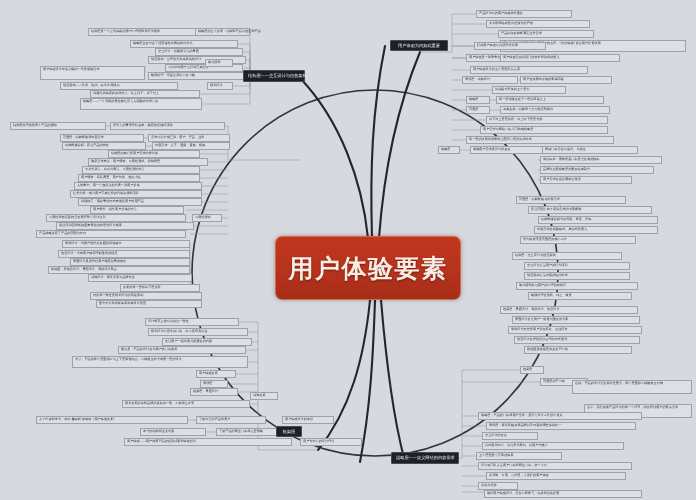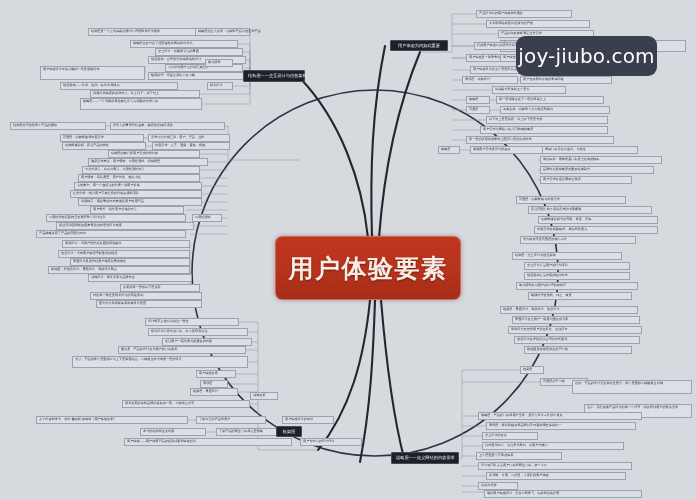--- a/index.html
+++ b/index.html
@@ -319,17 +319,14 @@
       <div class="branch" style="left: 243px; top: 70px; width: 62px; min-height: 12px;">结构层——交互设计与信息架构</div>
       <div class="branch" style="left: 390px; top: 40px; width: 58px; min-height: 11px;">用户体验为何如此重要</div>
       <div class="branch" style="left: 276px; top: 426px; width: 26px; min-height: 11px;">框架层</div>
       <div class="branch" style="left: 391px; top: 452px; width: 68px; min-height: 12px;">战略层——定义网站的内容需求</div>
     </div>
 
   <div id="center-node">
     <span>用户体验要素</span>
   </div>
 
-  <div id="watermark">
-    <span>joy-jiubo.com</span>
-  </div>
 
 </div>
 
 </body></html>

